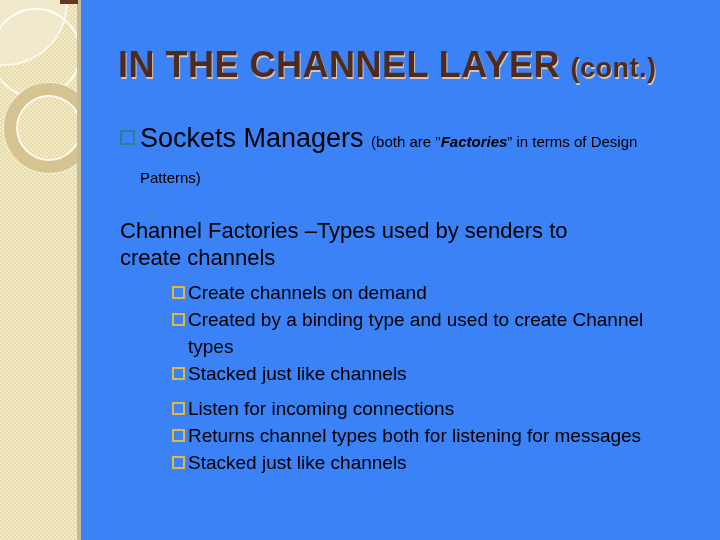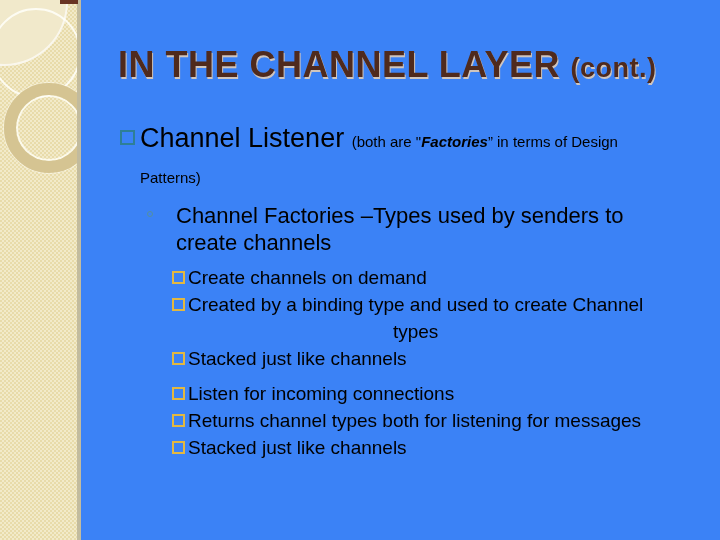--- a/index.html
+++ b/index.html
@@ -61,22 +61,22 @@
   }
   .title .suffix{font-size:27px;}
   
   .body{
     position:absolute;left:120px;top:122px;
     width:572px;
     color:#000;
   }
   .row{display:flex;align-items:flex-start;}
   .row-l1{margin-bottom:8px;}
-  .row-l2{margin-bottom:8px;}
-  .grp{margin-bottom:8px;text-align:center;}
+  .row-l2{margin-bottom:8px;flex-direction:column;}
+  .grp{margin-bottom:8px;}
   .grp-last{margin-bottom:0;}
   
   .b-sq-teal{
     flex:0 0 auto;
     width:11px;height:11px;
     border:2px solid #2e7f96;
     margin:8px 5px 0 0;
     background:transparent;
   }
   .l1-text{font-size:27px;line-height:32px;}
@@ -113,21 +113,21 @@
     <div class="ring"></div>
   </div>
   <div class="top-tab"></div>
 
   <div class="title"><span>IN THE CHANNEL LAYER </span><span class="suffix">(cont.)</span></div>
 
   <div class="body">
 
     <div class="row row-l1">
       <span class="b-sq-teal"></span>
-      <div class="l1-text"><span>Channel Listener </span><span class="l1-small"><span>(both are "</span><i>Factories</i><span>” in terms of Design
+      <div class="l1-text"><span>Sockets Managers </span><span class="l1-small"><span>(both are "</span><i>Factories</i><span>” in terms of Design
 Patterns)</span></span></div>
     </div>
 
     <div class="row row-l2">
       <span class="b-circ"></span>
       <div class="l2-text">Channel Factories –Types used by senders to
 create channels</div>
     </div>
 
     <div class="grp">

